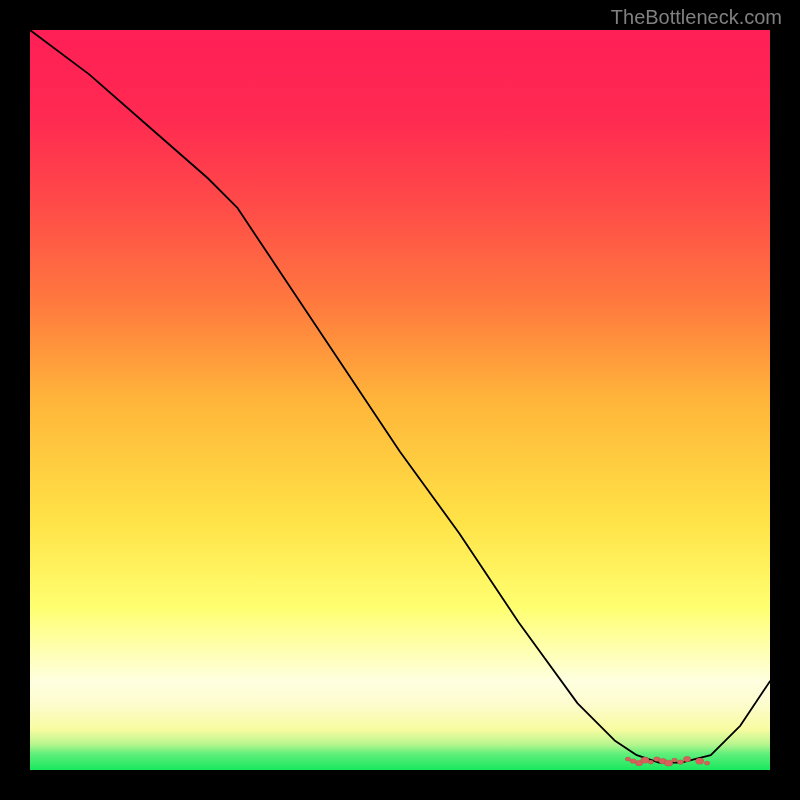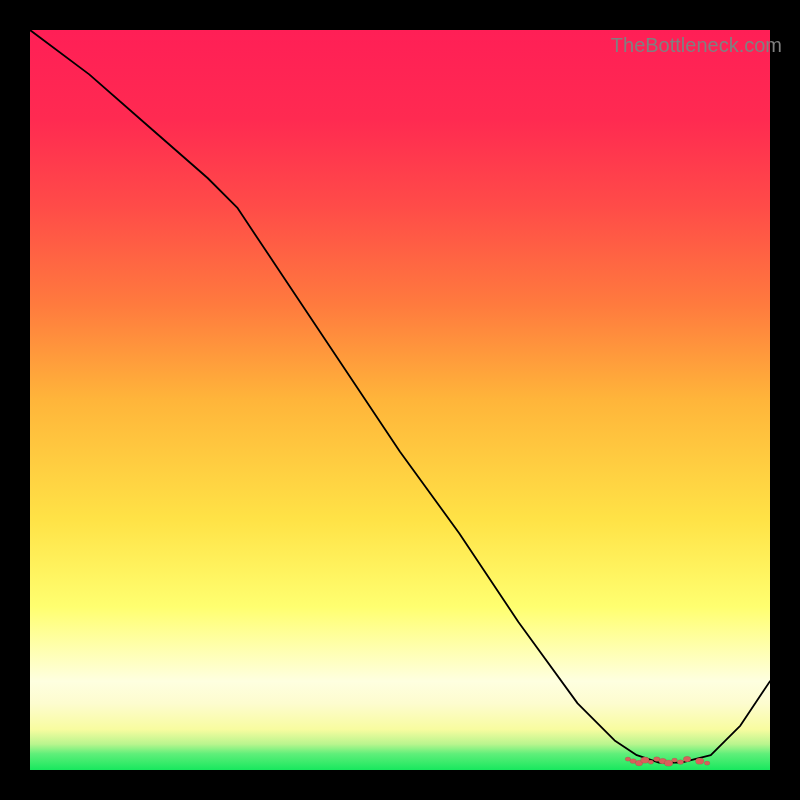--- a/index.html
+++ b/index.html
@@ -18,21 +18,20 @@
     background: #000;
   }
   .watermark {
     position: absolute;
     top: 6px;
     right: 18px;
     color: #808080;
     font-size: 20px;
     font-weight: 500;
     z-index: 10;
-    margin-top: 28px;
   }
   .plot-area {
     position: absolute;
     left: 30px;
     top: 30px;
     width: 740px;
     height: 740px;
   }
   .gradient-bg {
     position: absolute;

